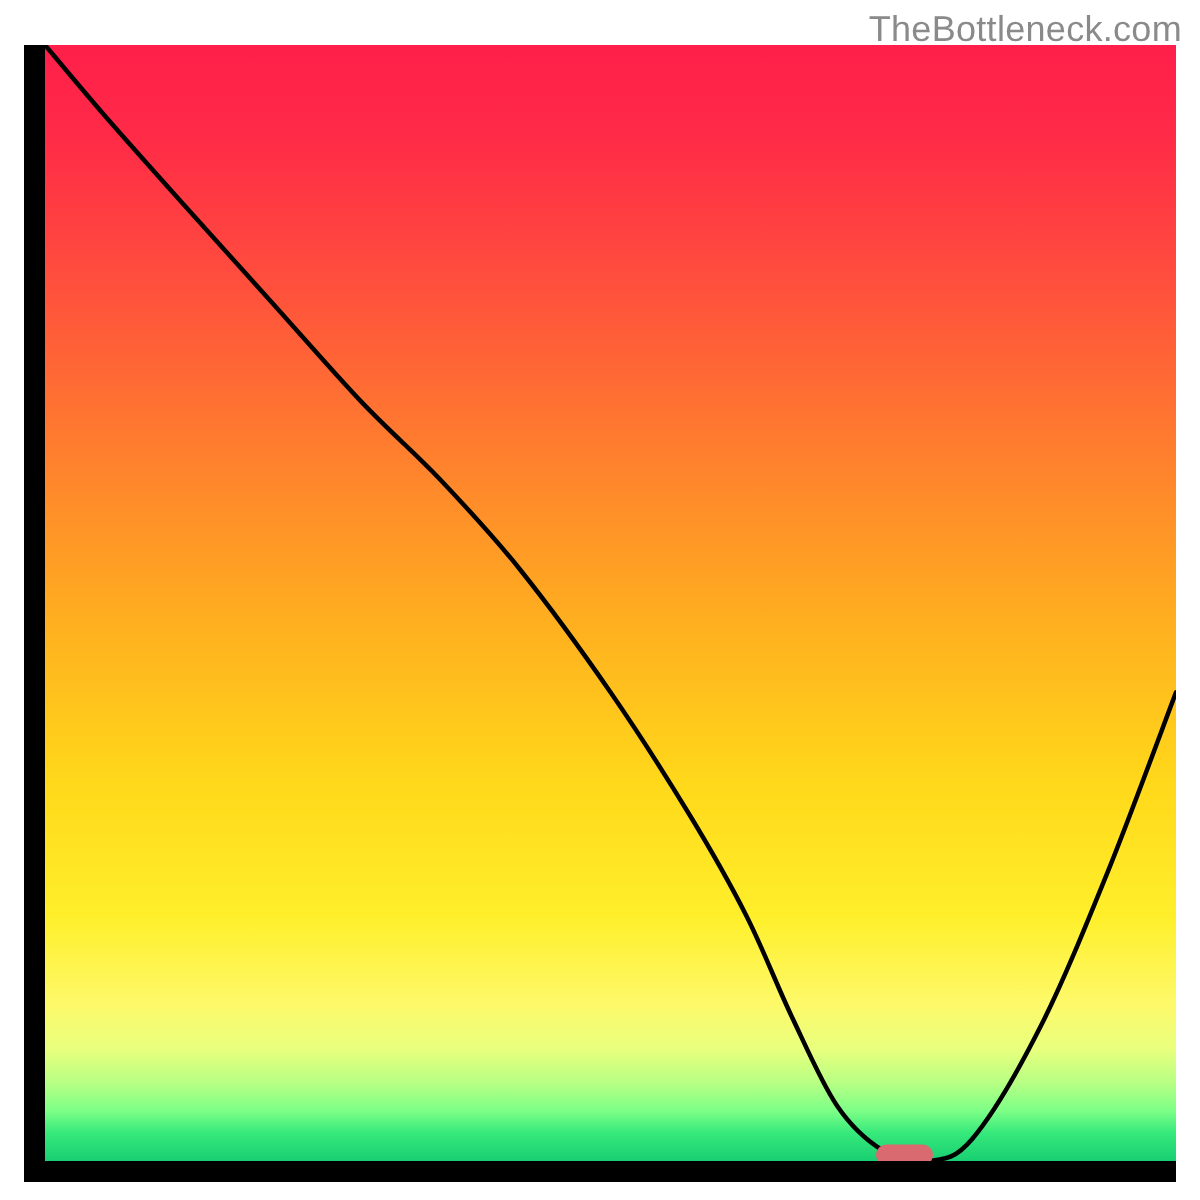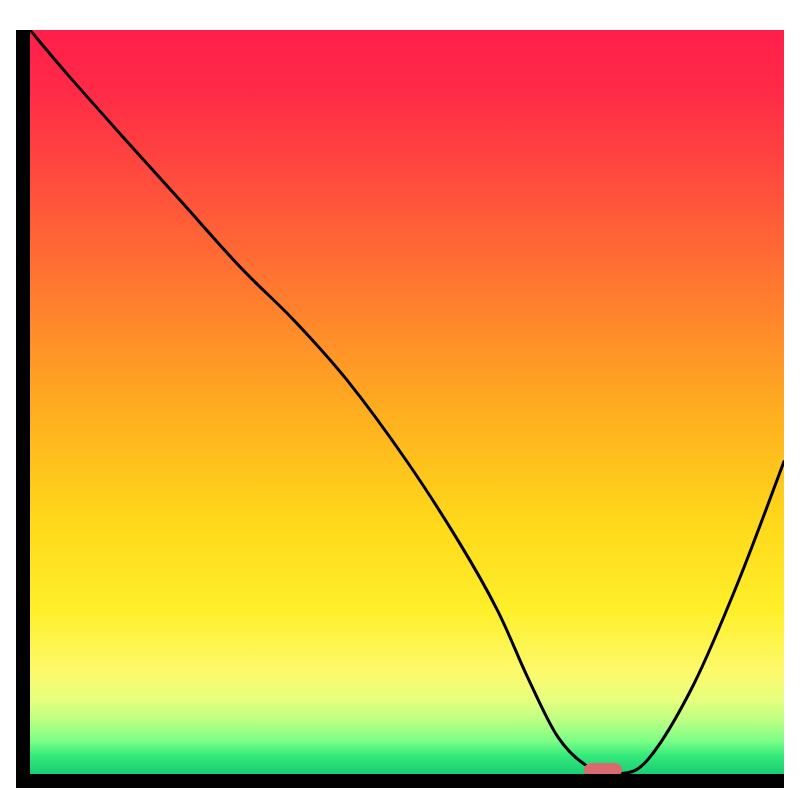--- a/index.html
+++ b/index.html
@@ -76,20 +76,21 @@
     border-radius: 8px;
     background: #d96a6f;
     transform: translate(-50%, -50%);
   }
 </style>
 </head>
 <body>
 
 <div class="wrap">
 
+  <div class="watermark">TheBottleneck.com</div>
 
   <div class="plot">
     <div class="inner">
 
       <div class="grad"></div>
 
       <svg class="curve" viewBox="0 0 100 100" preserveAspectRatio="none">
         <path d="M 0 0 C 0.8333333333333334 1, 3 3.6666666666666665, 5 6 C 7 8.333333333333334, 9.5 11.166666666666666, 12 14 C 14.5 16.833333333333332, 17.333333333333332 20, 20 23 C 22.666666666666668 26, 25.500000000000004 29.333333333333332, 28.000000000000004 32 C 30.500000000000004 34.666666666666664, 32.666666666666664 36.5, 35 39 C 37.333333333333336 41.5, 39.5 43.833333333333336, 42 47 C 44.5 50.166666666666664, 47.5 54.333333333333336, 50 58 C 52.5 61.666666666666664, 54.99999999999999 65.66666666666667, 56.99999999999999 69 C 58.99999999999999 72.33333333333333, 60.5 75, 62 78 C 63.5 81, 64.66666666666667 84.16666666666667, 66 87 C 67.33333333333333 89.83333333333333, 68.66666666666667 93, 70 95 C 71.33333333333333 97, 72.66666666666667 98.16666666666667, 74 99 C 75.33333333333333 99.83333333333333, 76.66666666666667 100.16666666666667, 78 100 C 79.33333333333333 99.83333333333333, 80.33333333333333 100, 82 98 C 83.66666666666667 96, 86 92, 88 88 C 90 84, 92 79, 94 74 C 96 69, 99 60.666666666666664, 100 58" fill="none" stroke="#000000" stroke-width="3" vector-effect="non-scaling-stroke" stroke-linecap="round" stroke-linejoin="round"></path>
       </svg>
 

